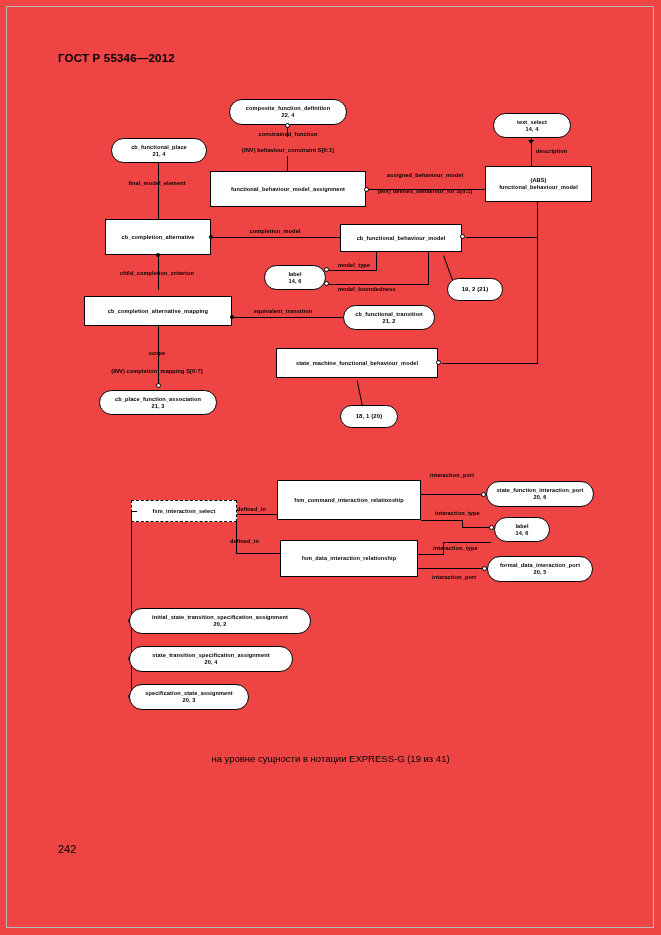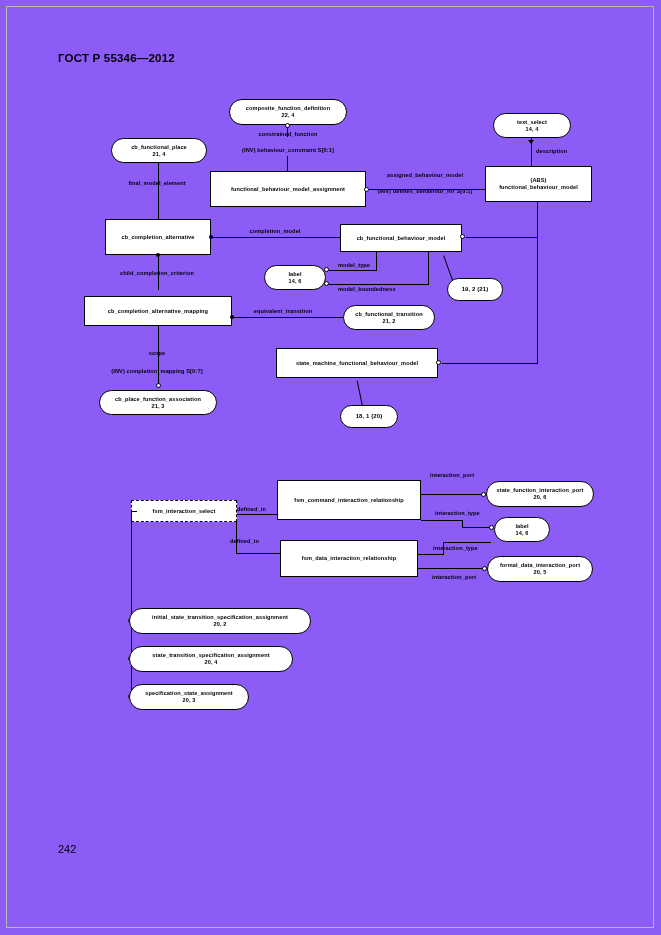--- a/index.html
+++ b/index.html
@@ -5,21 +5,21 @@
 <style>
   html, body {
     margin: 0;
     padding: 0;
     background: #8a8a8a;
   }
   .page {
     position: relative;
     width: 661px;
     height: 935px;
-    background: #8b5cf6;
+    background: #ef4444;
     overflow: hidden;
     font-family: "Liberation Sans", sans-serif;
     color: #000000;
   }
   .page-border {
     position: absolute;
     left: 6px;
     top: 6px;
     width: 648px;
     height: 922px;
@@ -324,14 +324,15 @@
     </div>
 
     <div class="circ" style="left:128px; top:694px;"></div>
     <div class="node sel" style="left:129px; top:684px; width:120px; height:26px;">
       <span>specification_state_assignment</span>
       <span class="l2">20, 3</span>
     </div>
   </div>
 
   <div class="caption">
+    <div>на уровне сущности в нотации EXPRESS-G (19 из 41)</div>
   </div>
 </div>
 
 </body></html>

